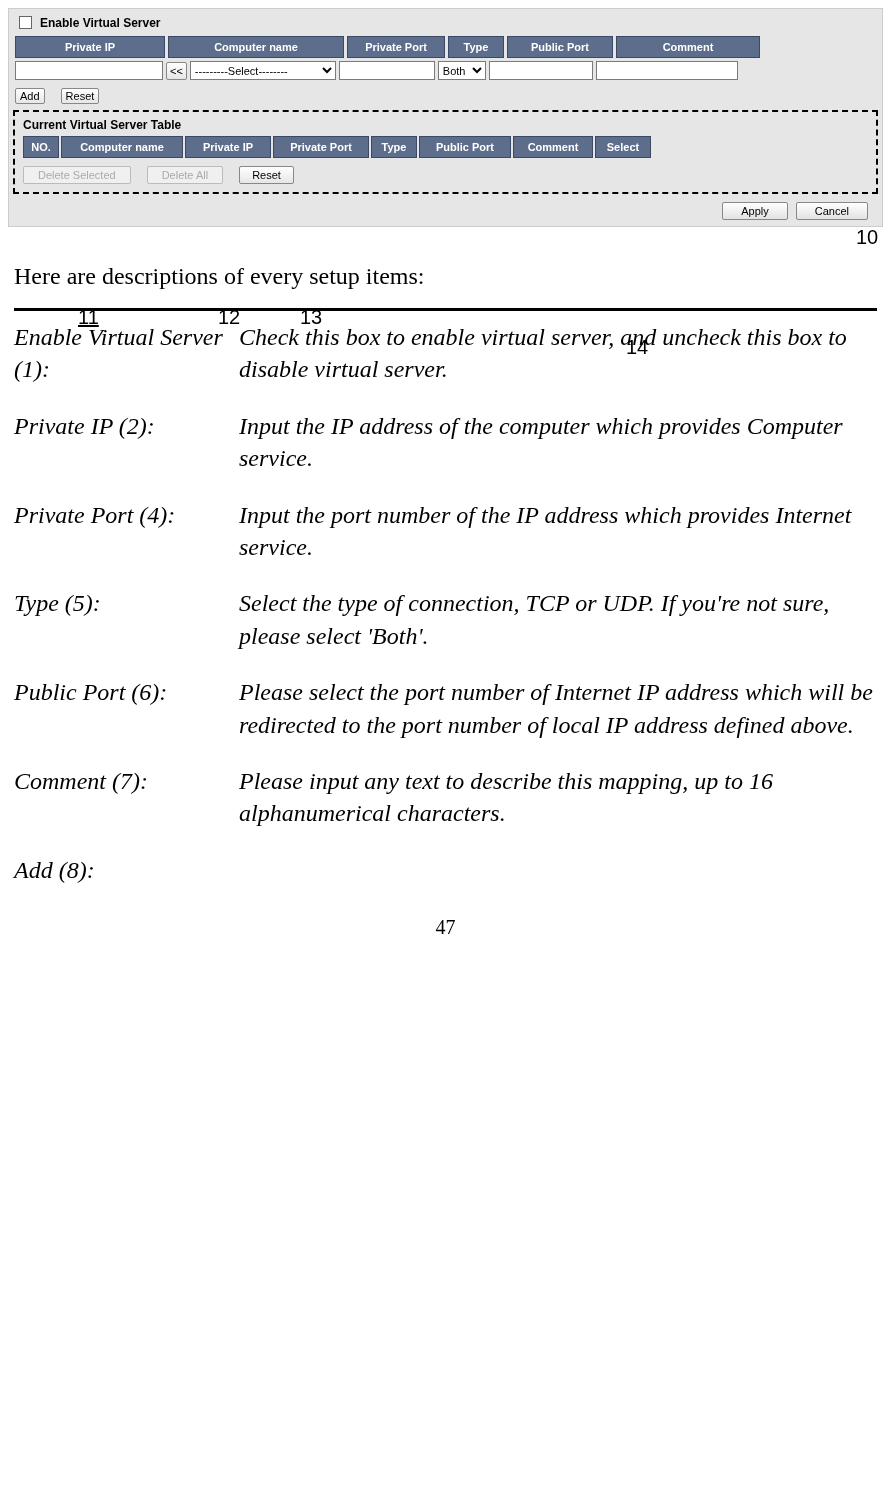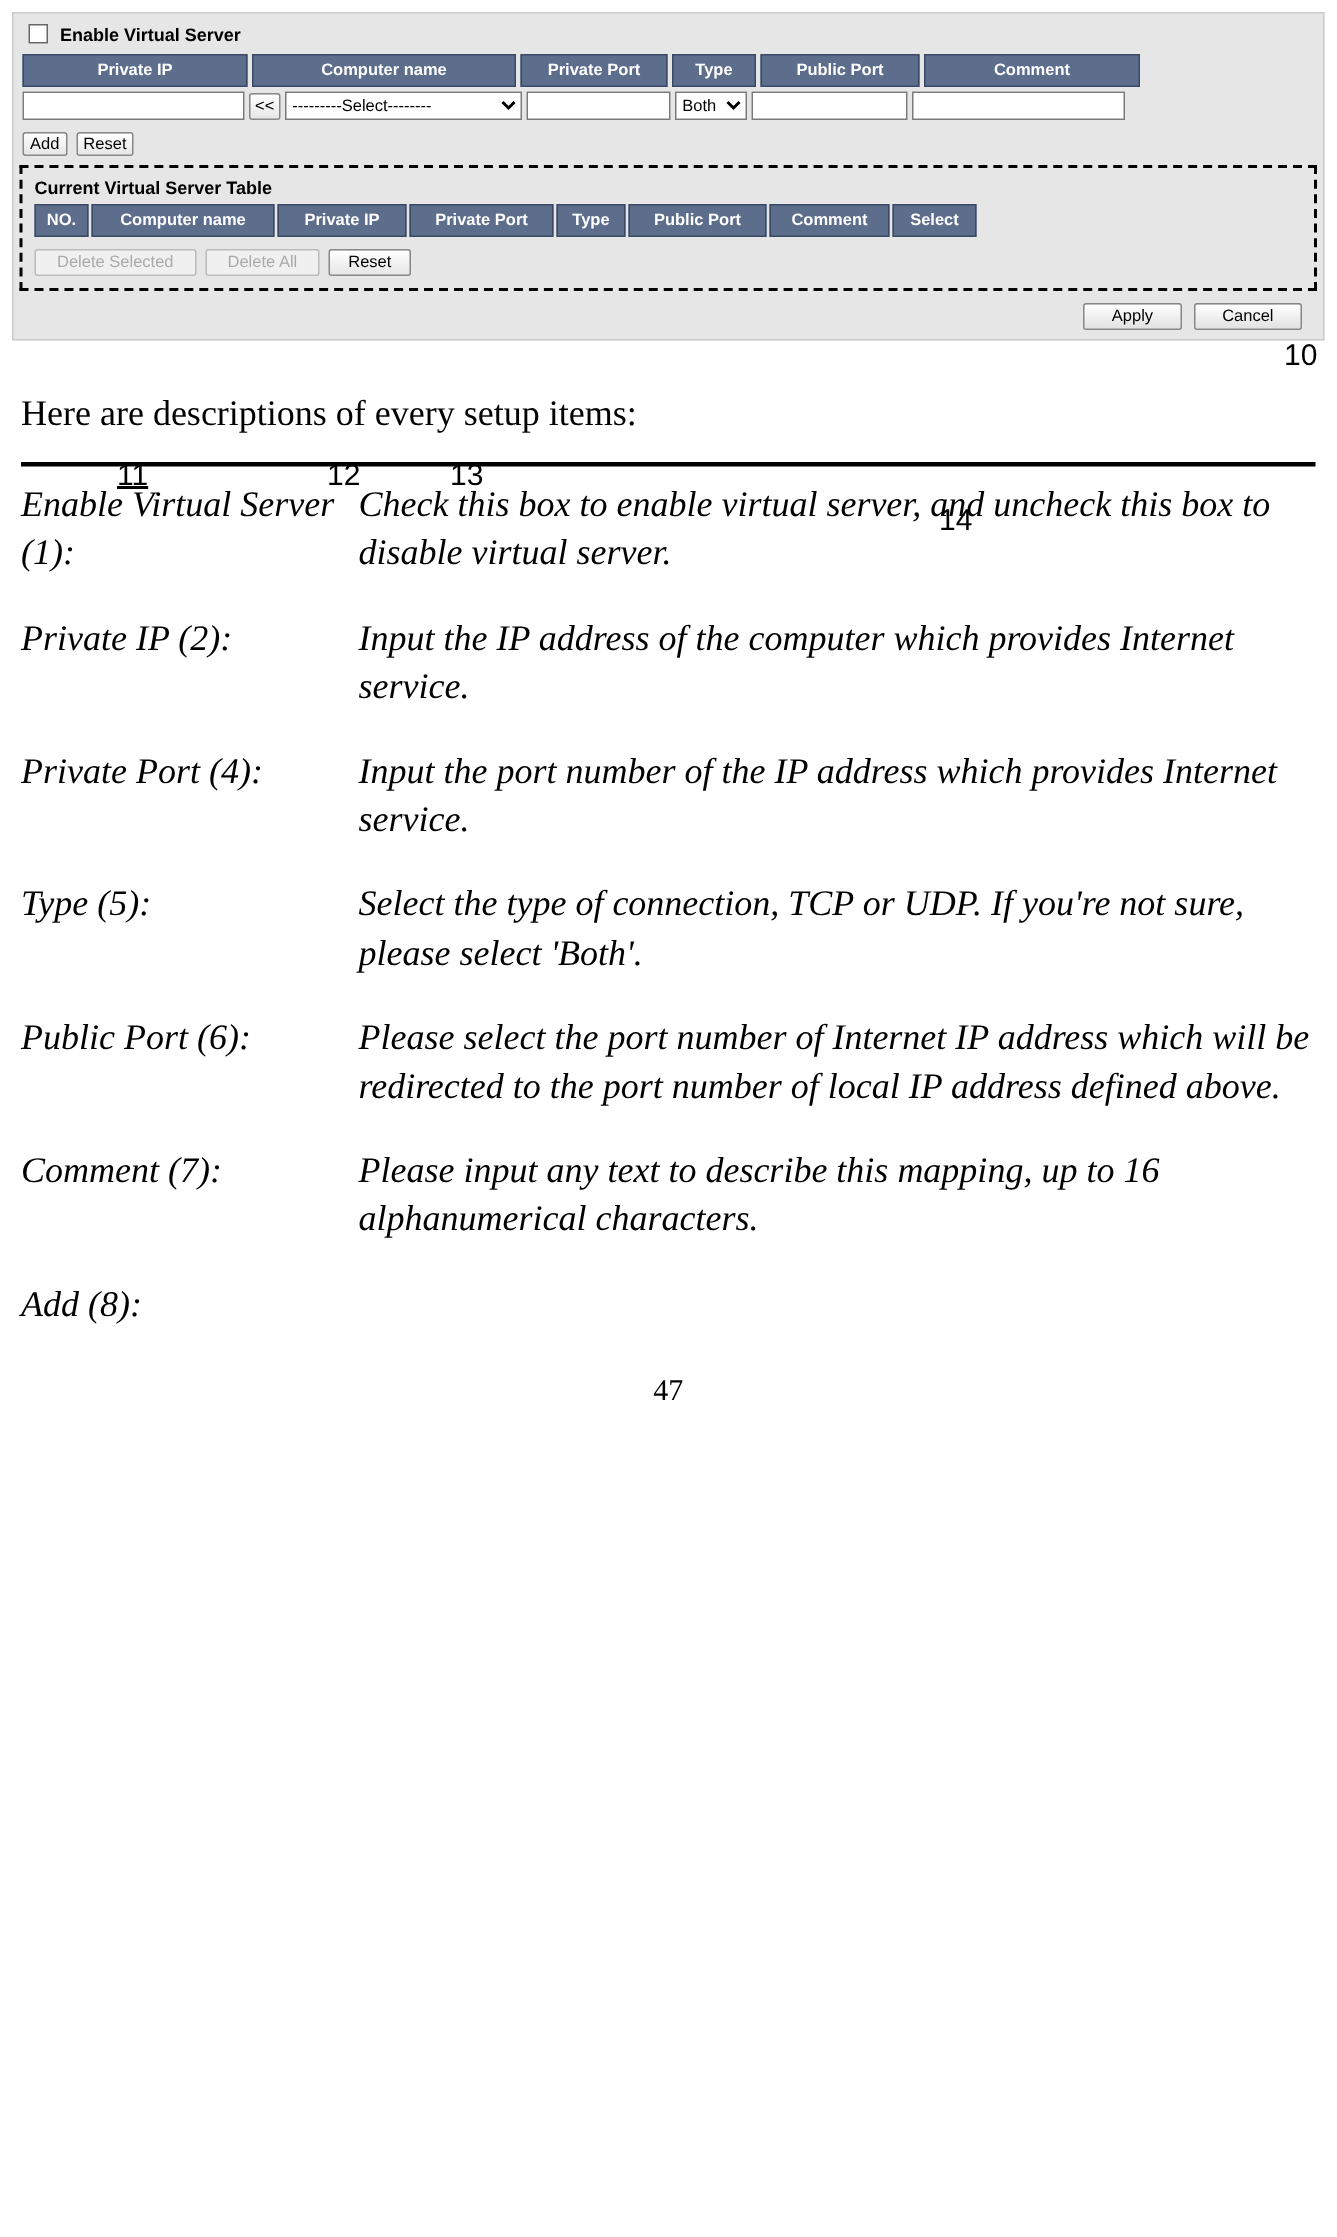--- a/index.html
+++ b/index.html
@@ -77,21 +77,21 @@
     font-size: 11px;
     padding: 0 3px;
     background: linear-gradient(#fff,#e6e6e6);
     border: 1px solid #888;
     border-radius: 2px;
     cursor: pointer;
     height: 18px;
   }
   .btn-row {
     display: flex;
-    gap: 6px;
+    gap: 16px;
     margin: 0 4px 6px 4px;
   }
   .table-box {
     border: 2px dashed #000;
     margin: 6px 2px 0 2px;
     padding: 4px;
     background: #e6e6e6;
   }
   .table-title {
     font-family: Tahoma, Arial, sans-serif;
@@ -215,21 +215,21 @@
       <div class="col-header" style="width:170px;">Computer name</div>
       <div class="col-header" style="width:92px;">Private Port</div>
       <div class="col-header" style="width:50px;">Type</div>
       <div class="col-header" style="width:100px;">Public Port</div>
       <div class="col-header" style="width:138px;">Comment</div>
     </div>
 
     <div class="input-row">
       <input class="tiny-input" style="width: 142px;" value="">
       <button class="shift-btn">&lt;&lt;</button>
-      <select class="tiny-select" style="width:158px;">
+      <select class="tiny-select" style="width:146px;">
         <option>---------Select--------</option>
       </select>
       <input class="tiny-input" style="width: 90px;" value="">
       <select class="tiny-select" style="width:48px;">
         <option>Both</option>
       </select>
       <input class="tiny-input" style="width: 98px;" value="">
       <input class="tiny-input" style="width: 136px;" value="">
     </div>
 
@@ -267,21 +267,21 @@
 <div class="doc-body">
   <div class="intro">Here are descriptions of every setup items:</div>
   <hr class="hr-thick">
   <div id="desc-container">
       <div class="desc-row">
         <div class="desc-label">Enable Virtual Server (1):</div>
         <div class="desc-text">Check this box to enable virtual server, and uncheck this box to disable virtual server.</div>
       </div>
       <div class="desc-row">
         <div class="desc-label">Private IP (2):</div>
-        <div class="desc-text">Input the IP address of the computer which provides Internet service.</div>
+        <div class="desc-text">Input the IP address of the computer which provides Computer service.</div>
       </div>
       <div class="desc-row">
         <div class="desc-label">Private Port (4):</div>
         <div class="desc-text">Input the port number of the IP address which provides Internet service.</div>
       </div>
       <div class="desc-row">
         <div class="desc-label">Type (5):</div>
         <div class="desc-text">Select the type of connection, TCP or UDP. If you're not sure, please select 'Both'.</div>
       </div>
       <div class="desc-row">

